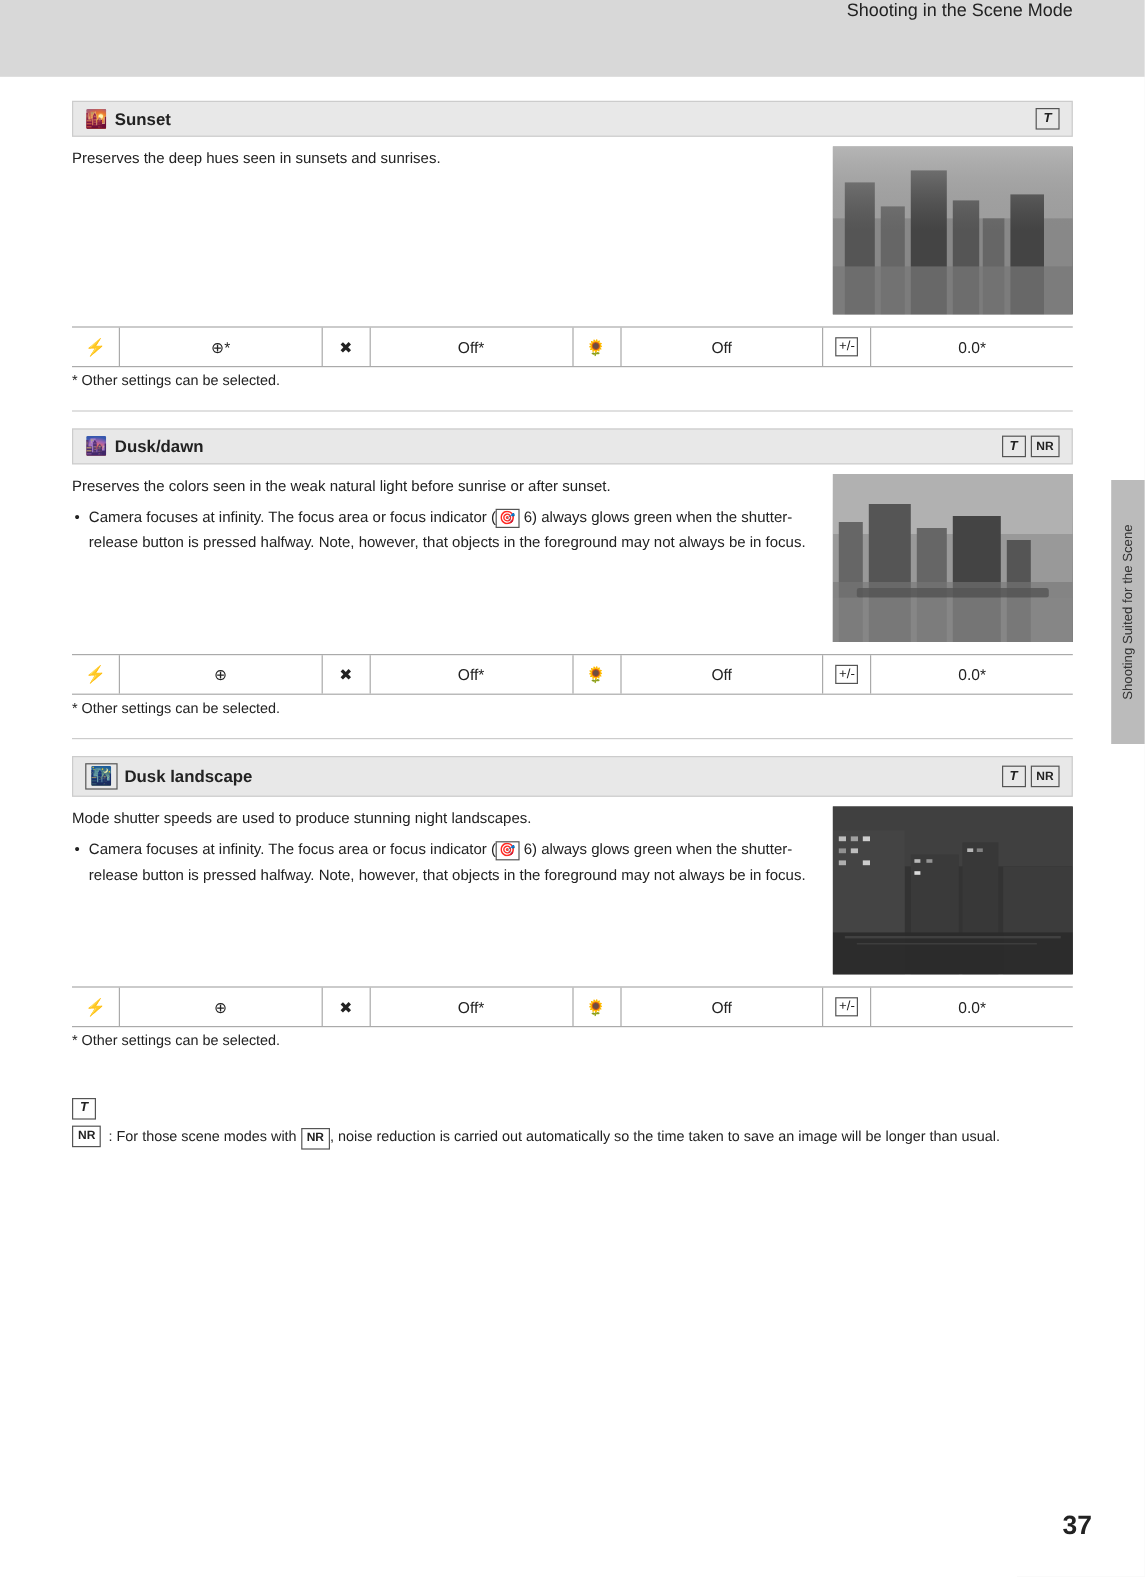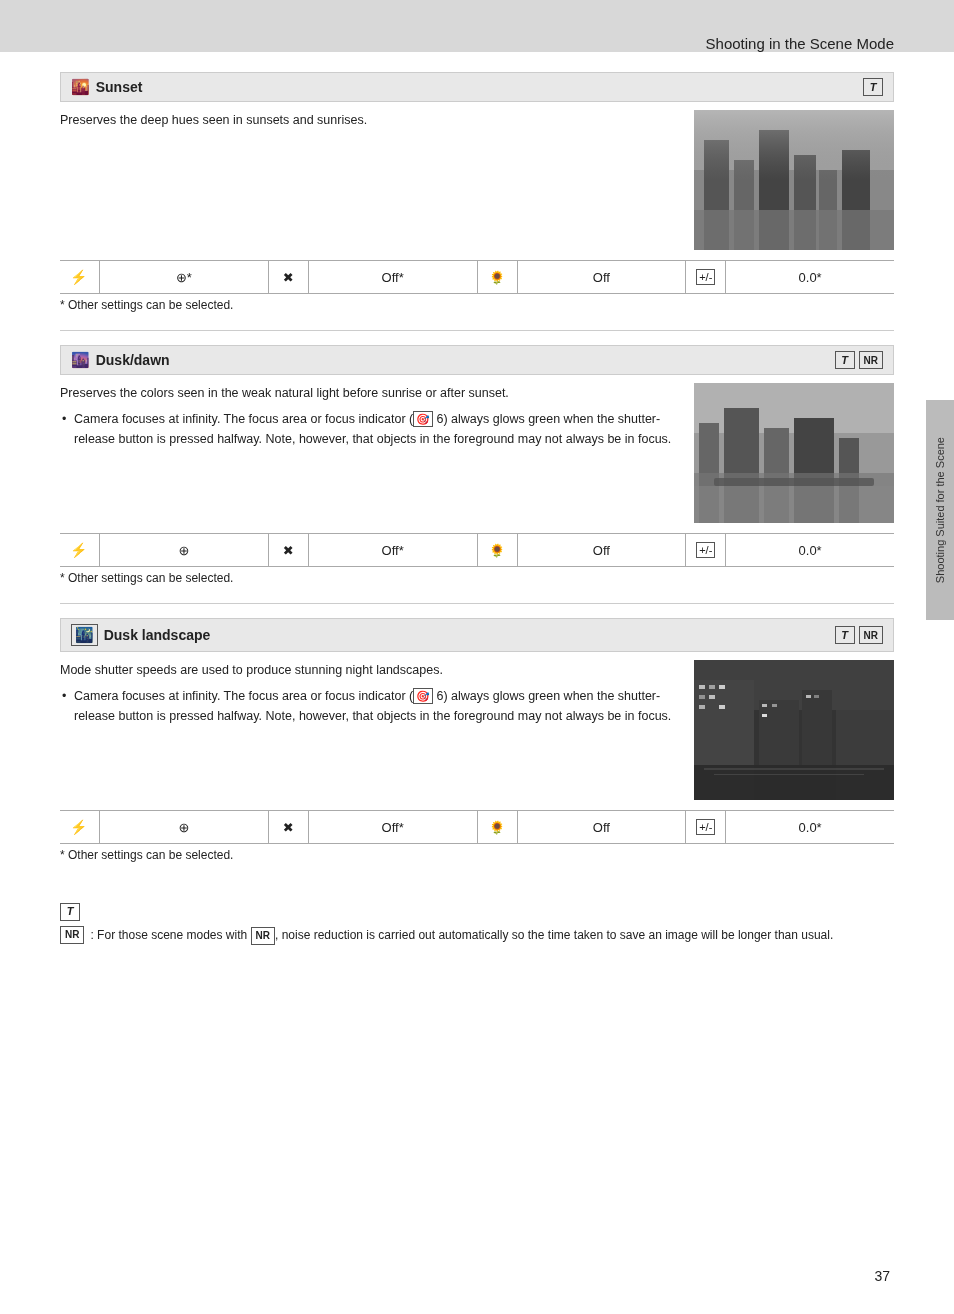--- a/index.html
+++ b/index.html
@@ -14,23 +14,23 @@
     .page {
       background: #fff;
       width: 954px;
       min-height: 1314px;
       position: relative;
       padding: 0;
     }
     
     .page-header {
       background: #d8d8d8;
-      height: 52px;
-      display: flex;
-      align-items: flex-end;
+      height: 64px;
+      display: flex;
+      align-items: flex-start;
       justify-content: flex-end;
       padding-right: 60px;
     }
     .page-header-title {
       font-size: 15px;
       font-weight: normal;
       color: #222;
     }
     
     .content {
@@ -164,23 +164,23 @@
       writing-mode: vertical-rl;
       transform: rotate(180deg);
       font-size: 11px;
       color: #333;
       white-space: nowrap;
     }
     
     .page-number {
       position: absolute;
       bottom: 30px;
-      right: 64px;
-      font-size: 14px;
-      font-weight: normal;
+      right: 44px;
+      font-size: 22px;
+      font-weight: bold;
     }
     
     .footer-notes {
       margin-top: 30px;
       padding-top: 10px;
       font-size: 12px;
       line-height: 1.8;
     }
     .footer-note-line {
       display: flex;

